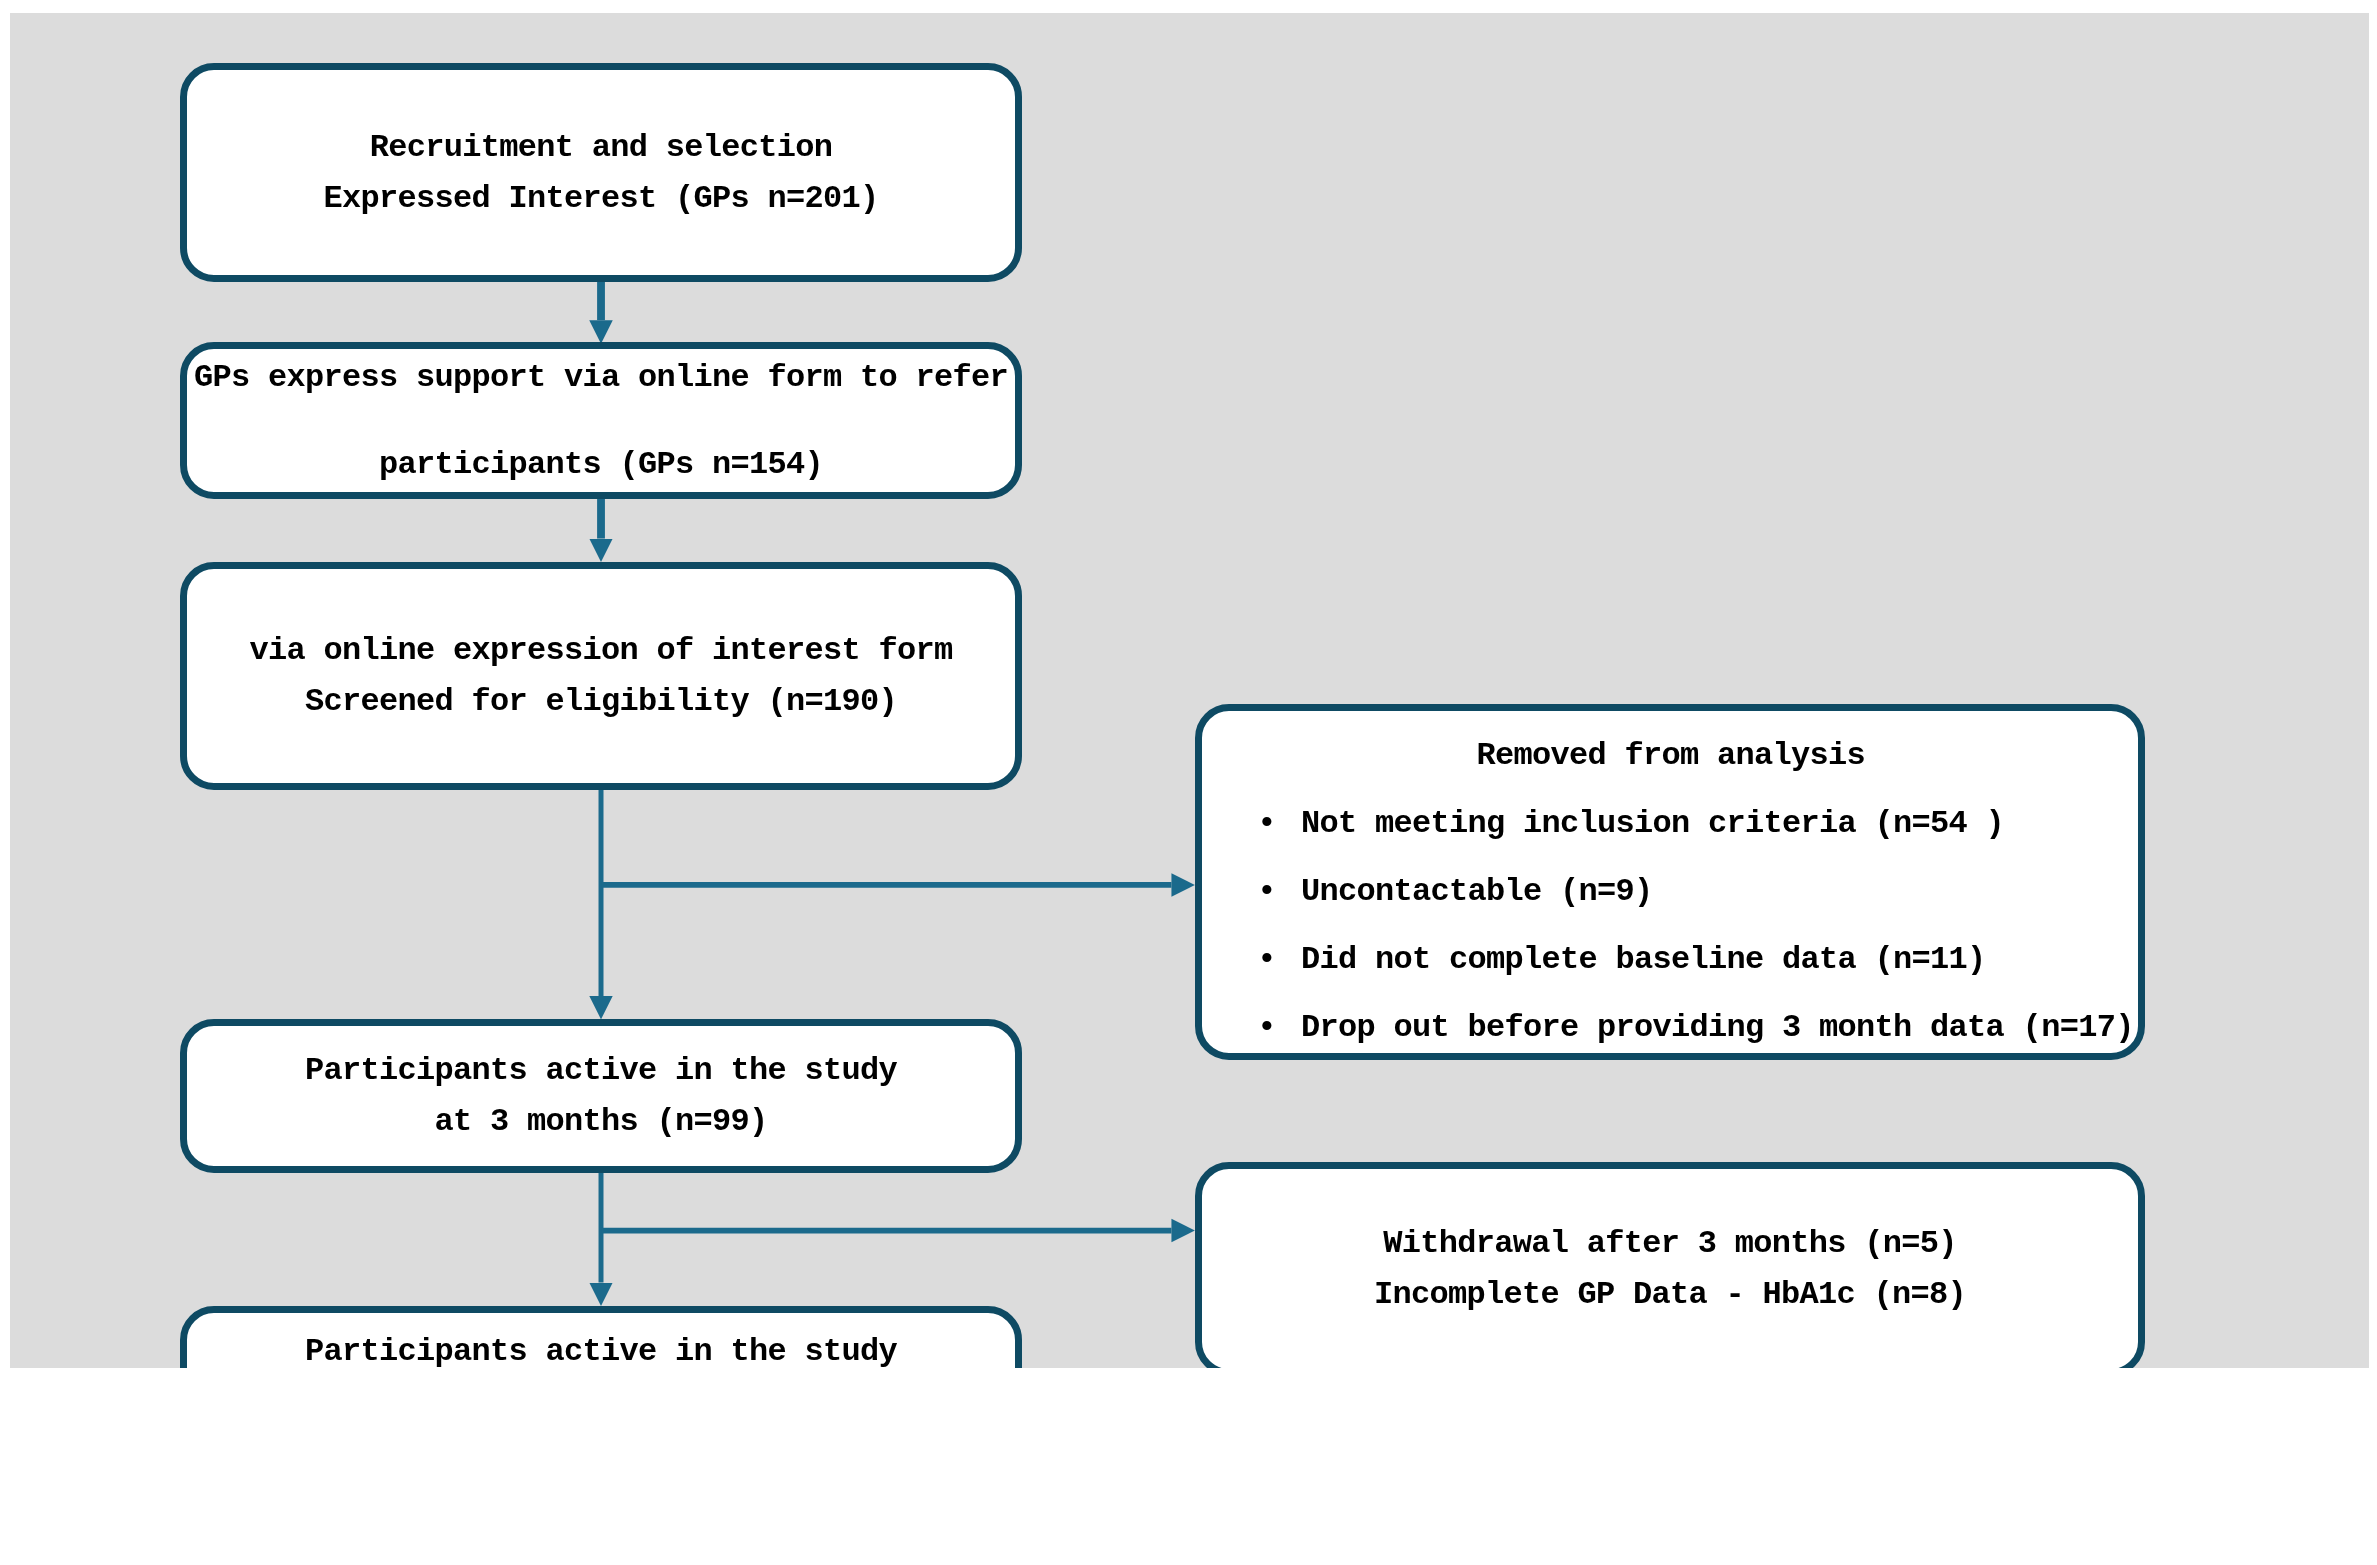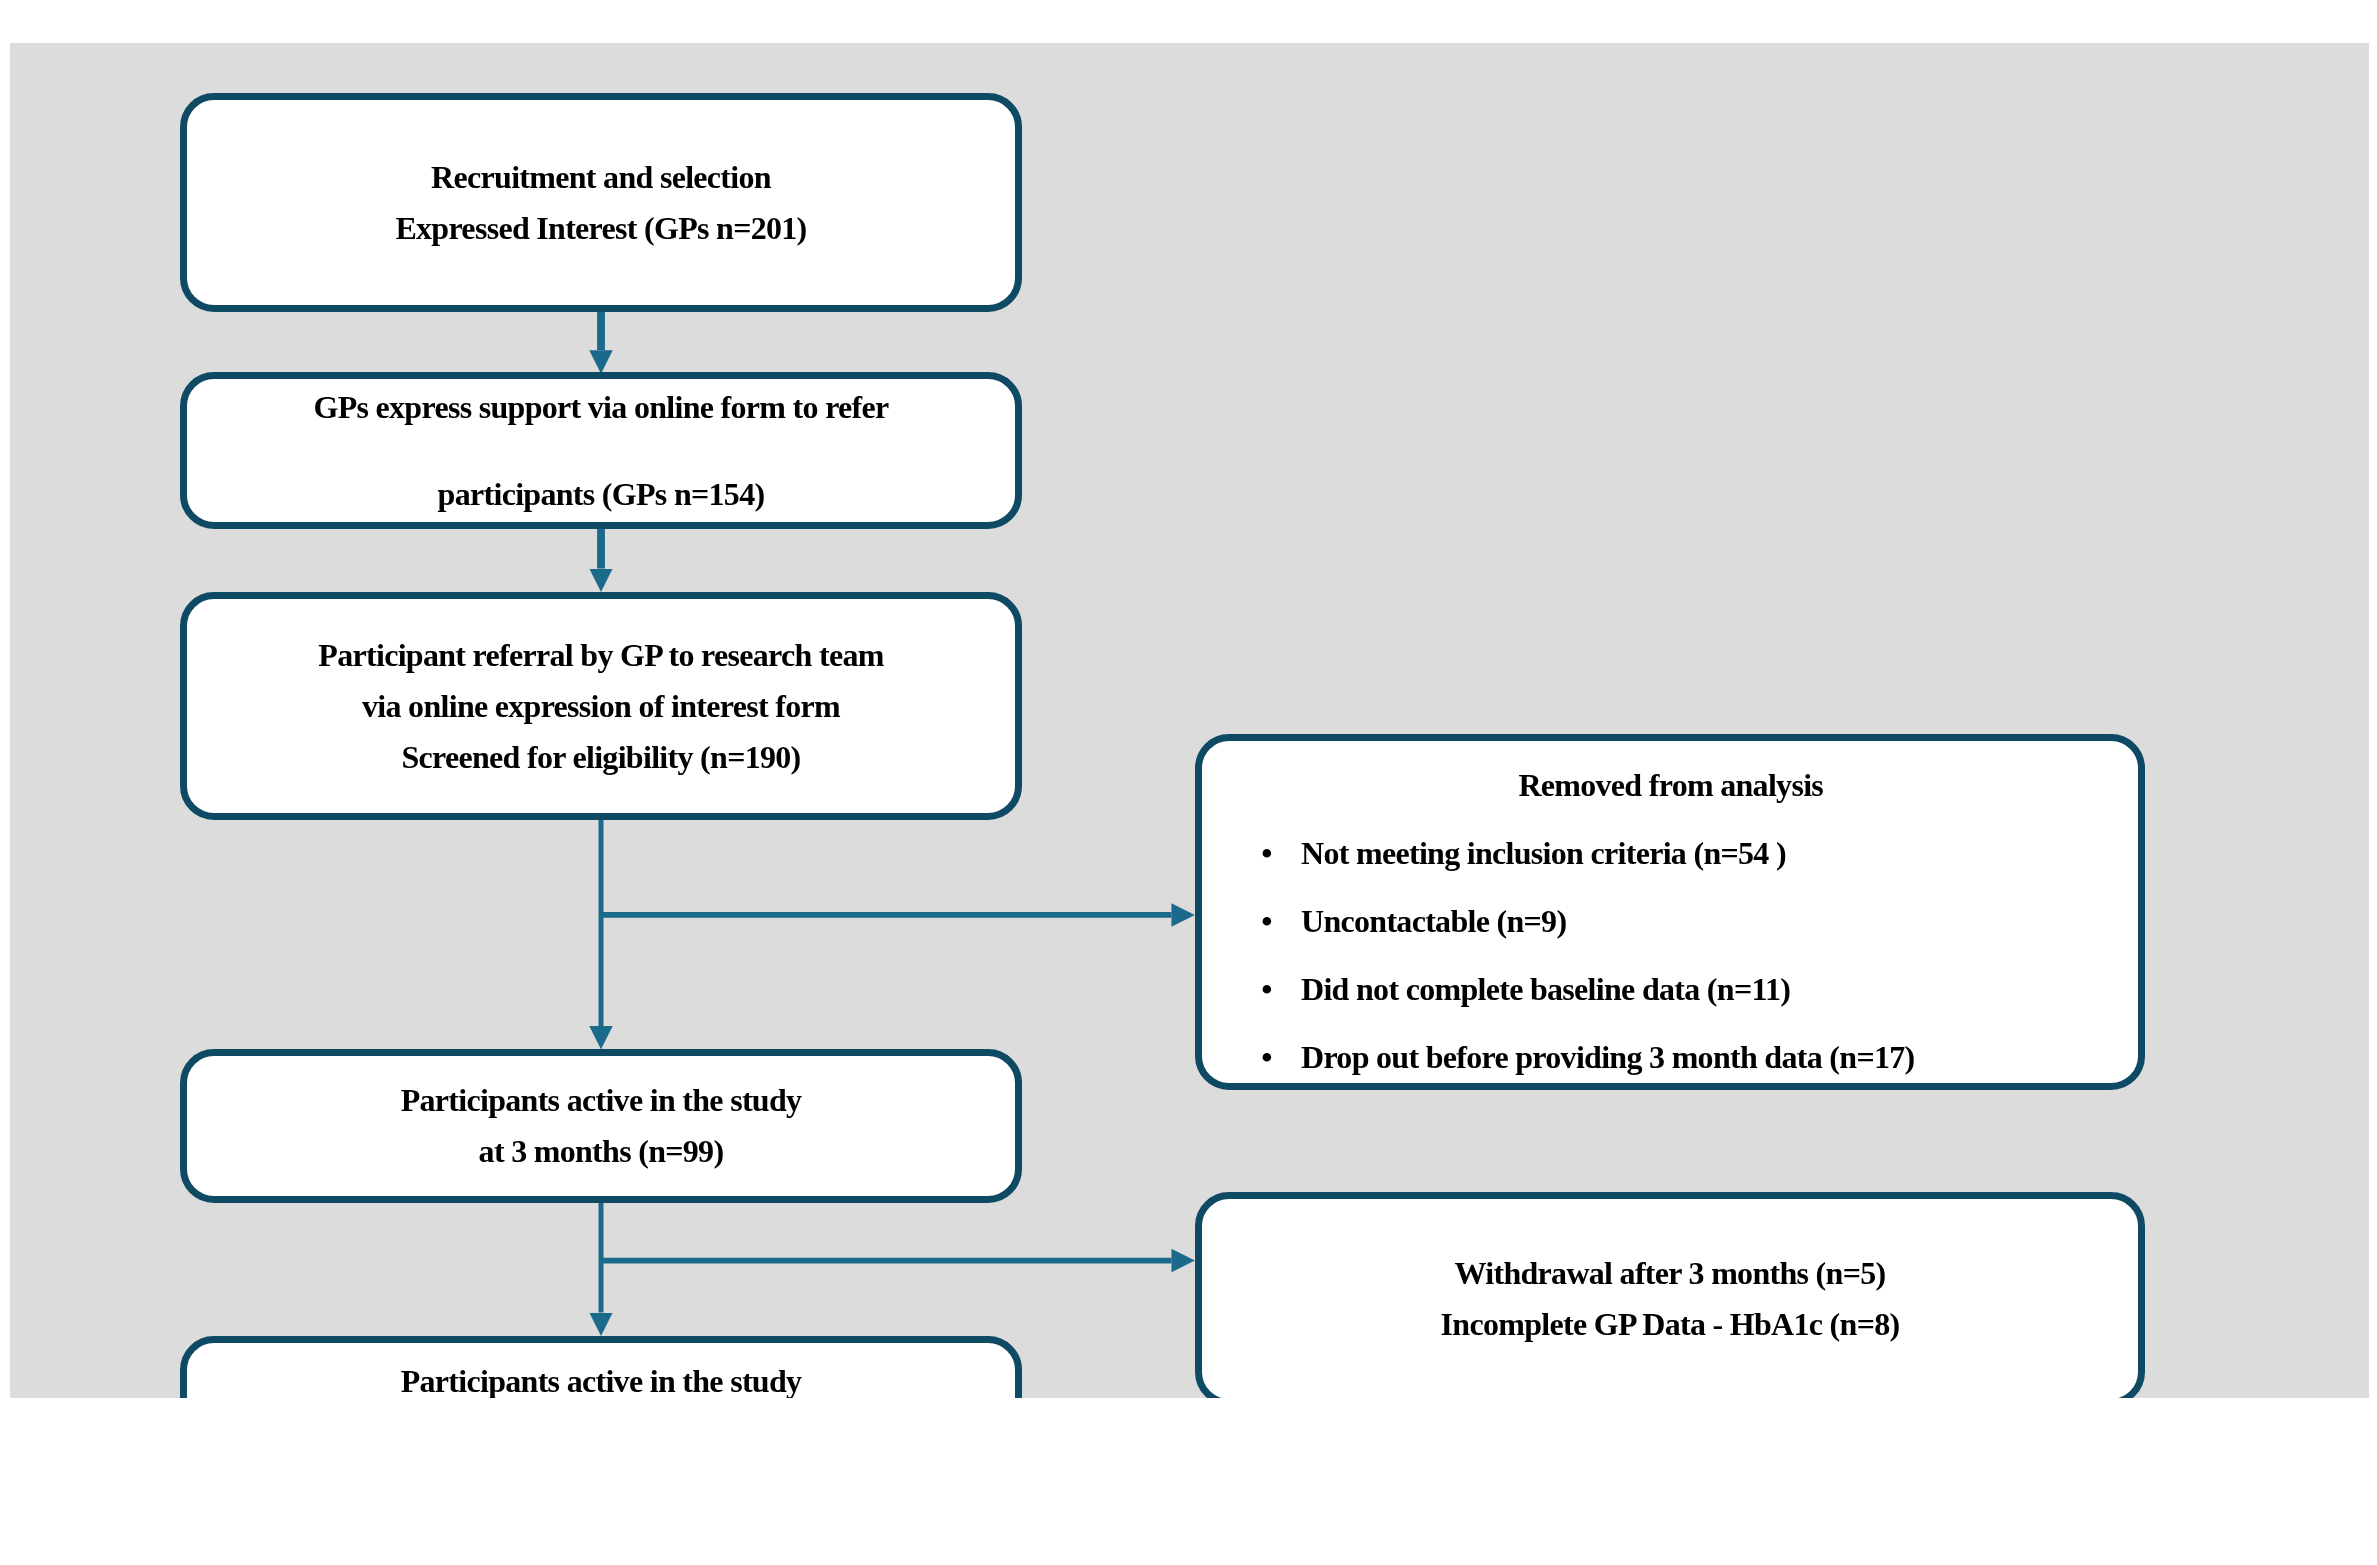--- a/index.html
+++ b/index.html
@@ -2,23 +2,22 @@
 <html style="--page-bg: #ffffff; --panel: #dcdcdc; --box-fill: #ffffff; --box-border: #0e4a63; --connector: #1b6a8c; --text: #000000;font-size:11.4px"><head>
 <meta charset="utf-8">
 <style>
   html, body { margin: 0; padding: 0; }
   body { background: #ffffff; }
   .canvas {
     position: relative;
     width: 2377px;
     height: 1368px;
     background: var(--page-bg, #ffffff);
-    font-family: Liberation Serif, serif;
+    font-family: Liberation Mono, monospace;
     overflow: hidden;
-    margin-top: 30px;
   }
   .panel {
     position: absolute;
     left: 10px; top: 12.8px;
     width: 2359px; height: 1537px;
     background: var(--panel, #dcdcdc);
   }
   .connector-layer {
     position: absolute;
     left: 0; top: 0;
@@ -78,21 +77,20 @@
     <span class="node-line">Recruitment and selection</span>
     <span class="node-line">Expressed Interest (GPs n=201)</span>
   </div>
 
   <div class="node" style="left:180px; top:342px; width:842px; height:157px;gap:36px;">
     <span class="node-line">GPs express support via online form to refer</span>
     <span class="node-line">participants (GPs n=154)</span>
   </div>
 
   <div class="node" style="left:180px; top:562px; width:842px; height:228px;">
-    <span class="node-line">Participant referral by GP to research team</span>
     <span class="node-line">via online expression of interest form</span>
     <span class="node-line">Screened for eligibility (n=190)</span>
   </div>
 
   <div class="node" style="left:180px; top:1019px; width:842px; height:154px;">
     <span class="node-line">Participants active in the study</span>
     <span class="node-line">at 3 months (n=99)</span>
   </div>
 
   <div class="node" style="left:180px; top:1306px; width:842px; height:142px;">

